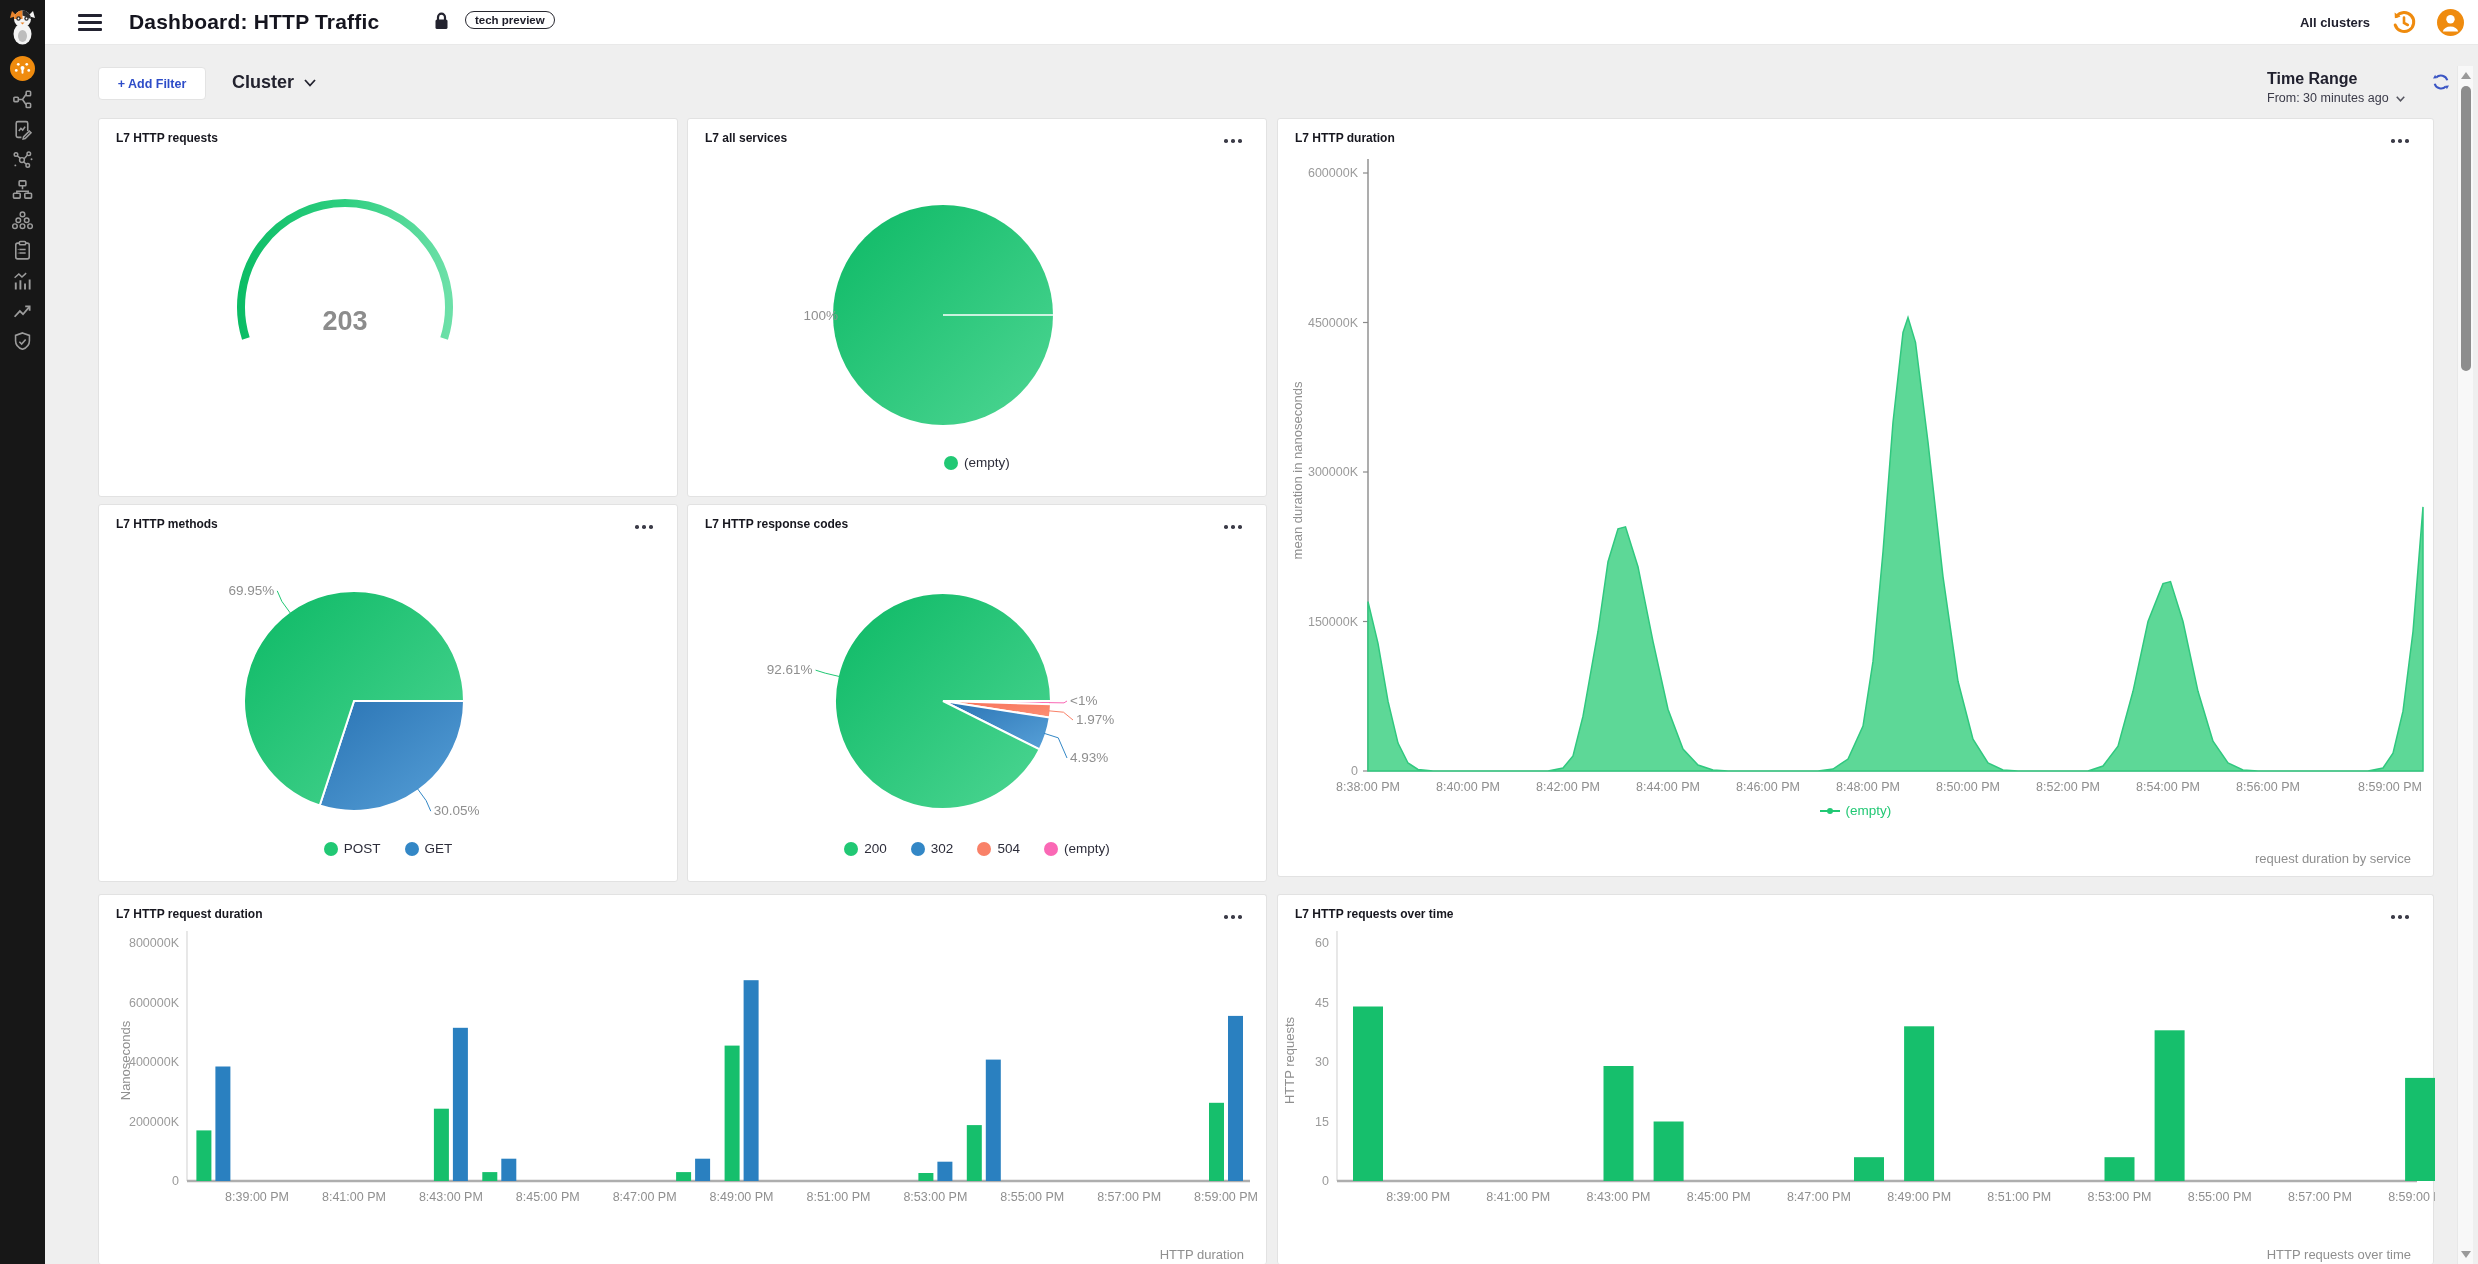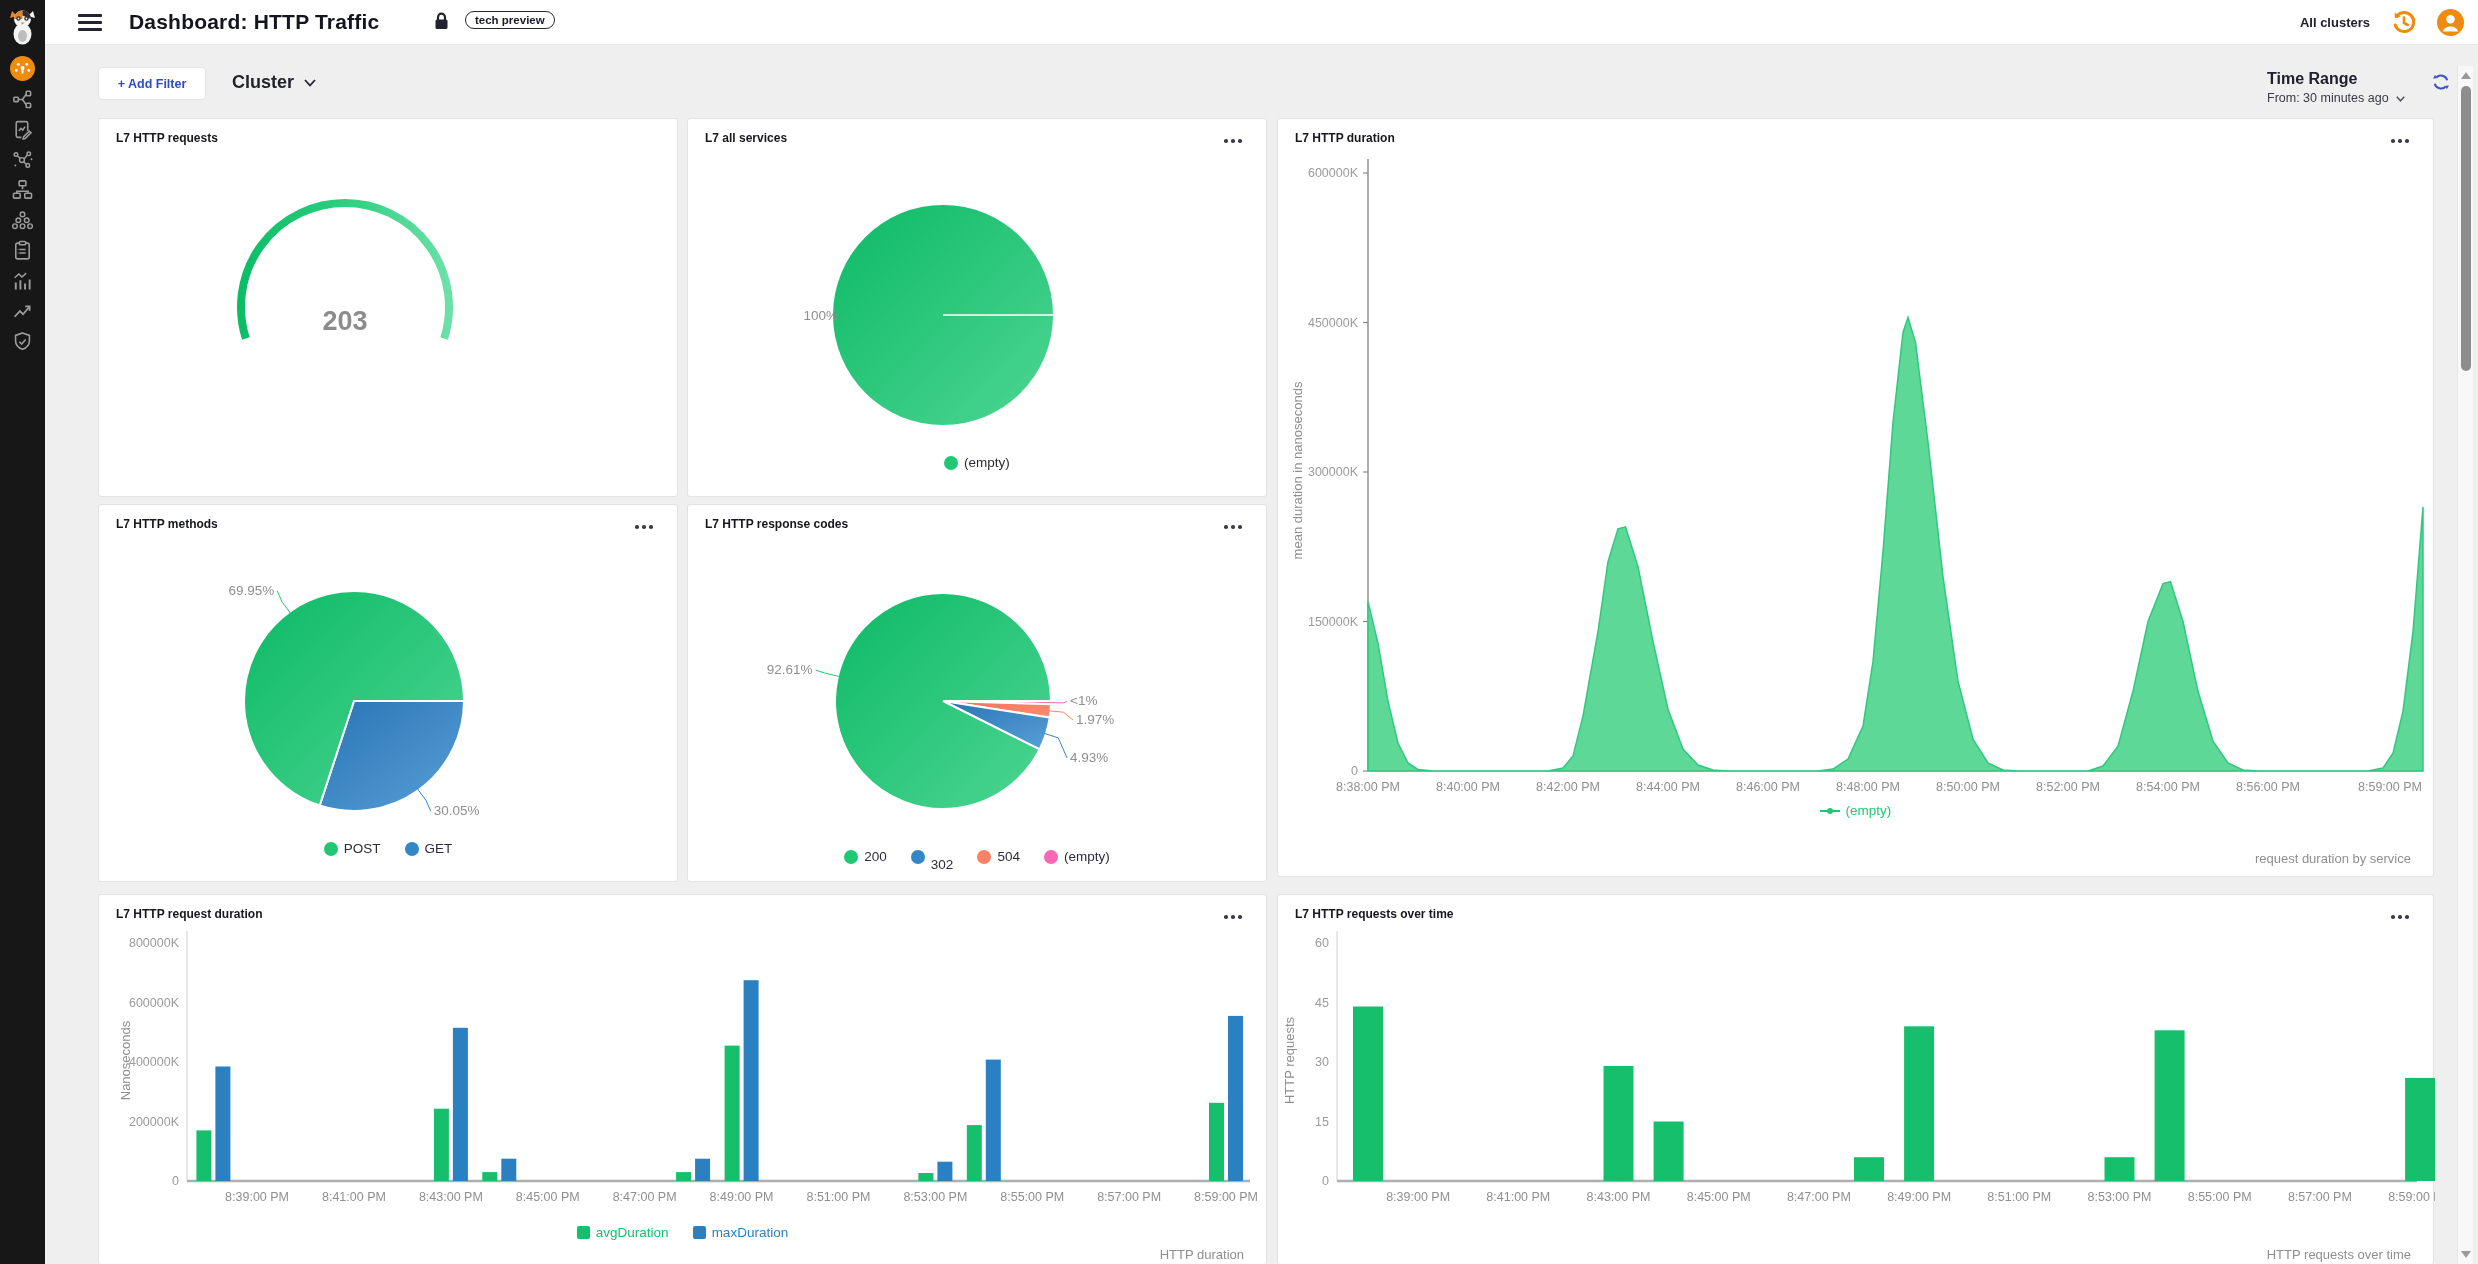--- a/index.html
+++ b/index.html
@@ -372,21 +372,21 @@
       <polyline points="360.9874408803248,197.63167877955658 375.9856636464085,197.86257672005988 379,196" fill="none" stroke="#fa68b5" stroke-width="1"></polyline>
       <text x="382" y="200" text-anchor="start" font-size="13.5" fill="#8f8f8f" font-family="Liberation Sans, sans-serif">&lt;1%</text>
     </svg>
 <div class="legend" style="top: 336px;">
       <span class="item">
         <span class="mk-dot" style="background: rgb(33, 200, 116);"></span>
         <span style="color: rgb(45, 45, 58);">200</span>
       </span>
       <span class="item">
         <span class="mk-dot" style="background: rgb(51, 135, 198);"></span>
-        <span style="color: rgb(45, 45, 58); margin-top: 16px;">302</span>
+        <span style="color: rgb(45, 45, 58);">302</span>
       </span>
       <span class="item">
         <span class="mk-dot" style="background: rgb(249, 129, 104);"></span>
         <span style="color: rgb(45, 45, 58);">504</span>
       </span>
       <span class="item">
         <span class="mk-dot" style="background: rgb(250, 104, 181);"></span>
         <span style="color: rgb(45, 45, 58);">(empty)</span>
       </span>
     </div>
@@ -428,30 +428,20 @@
       <rect x="596.1" y="263.7" width="15" height="22.3" fill="#2a80c0"></rect>
       <rect x="625.6" y="150.6" width="15" height="135.4" fill="#16bf6c"></rect>
       <rect x="644.6" y="85.2" width="15" height="200.8" fill="#2a80c0"></rect>
       <rect x="819.4" y="278.0" width="15" height="8.0" fill="#16bf6c"></rect>
       <rect x="838.4" y="266.7" width="15" height="19.3" fill="#2a80c0"></rect>
       <rect x="867.8" y="230.1" width="15" height="55.9" fill="#16bf6c"></rect>
       <rect x="886.8" y="164.6" width="15" height="121.4" fill="#2a80c0"></rect>
       <rect x="1110.0" y="207.8" width="15" height="78.2" fill="#16bf6c"></rect>
       <rect x="1129.0" y="120.9" width="15" height="165.1" fill="#2a80c0"></rect>
     </svg>
-<div class="legend" style="top: 330px;">
-      <span class="item">
-        <span class="mk-sq" style="background: rgb(22, 191, 108);"></span>
-        <span style="color: rgb(22, 191, 108);">avgDuration</span>
-      </span>
-      <span class="item">
-        <span class="mk-sq" style="background: rgb(42, 128, 192);"></span>
-        <span style="color: rgb(42, 128, 192);">maxDuration</span>
-      </span>
-    </div>
     <div class="caption" style="top: 352px;">HTTP duration</div>
     <div class="ylabel" style="left: -74px; top: 158px;">Nanoseconds</div>
   </section>
 
 <section class="panel" style="left:1277px; top:894px; width:1157px; height:370px; border-bottom:none;">
   <h3>L7 HTTP requests over time</h3>
   <button class="dots">
       <i></i>
       <i></i>
       <i></i>

